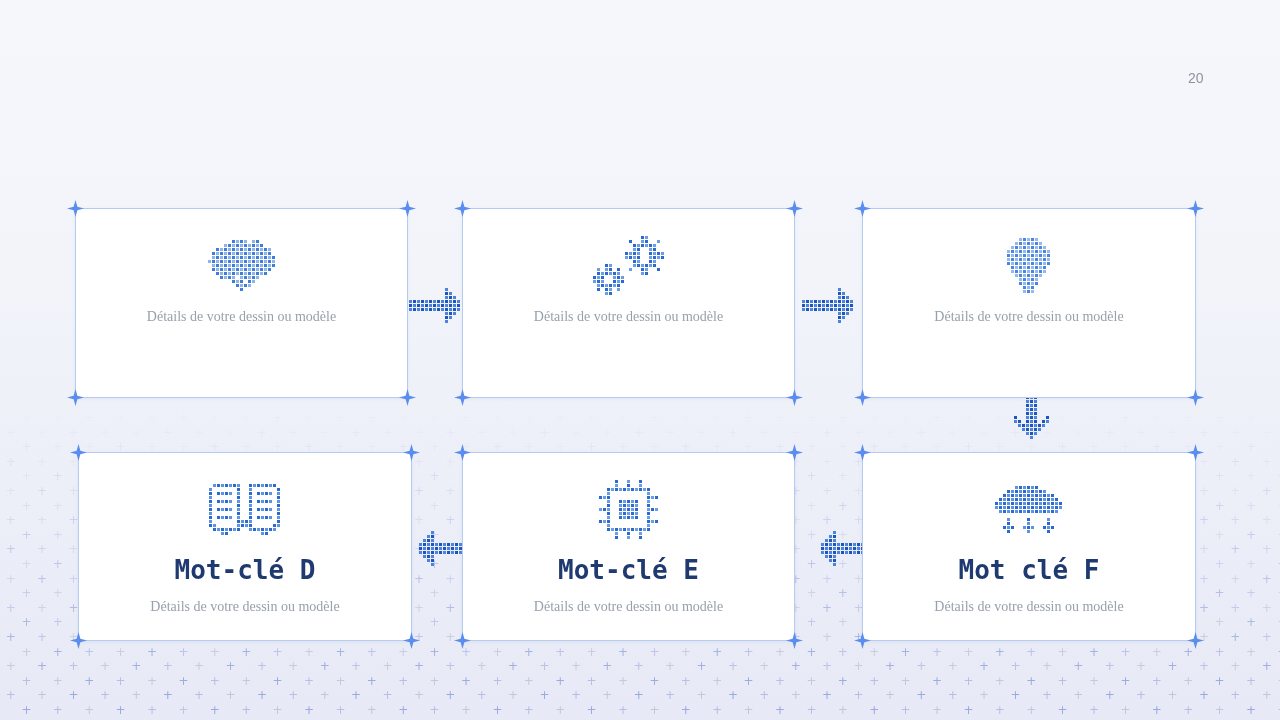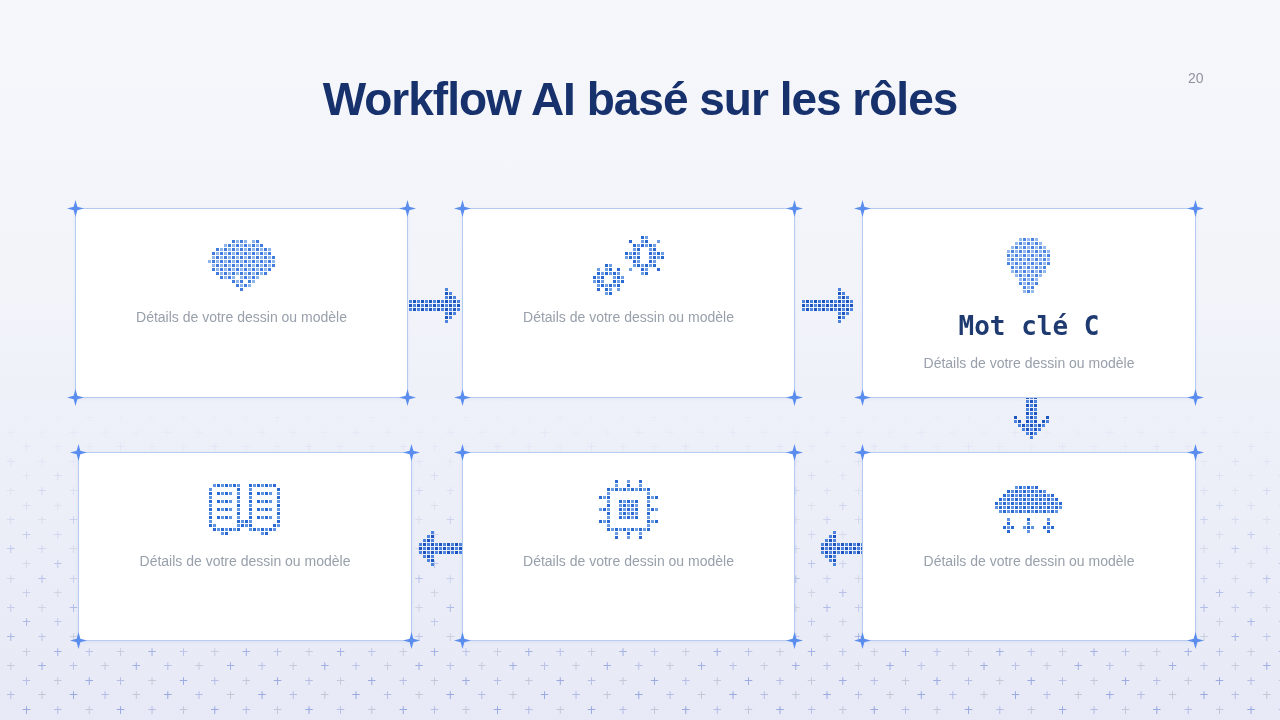--- a/index.html
+++ b/index.html
@@ -36,21 +36,21 @@
   .card-c { left:862px; top:208px; width:334px; height:190px; }
   .card-d { left:78px;  top:452px; width:334px; height:189px; }
   .card-e { left:462px; top:452px; width:333px; height:189px; }
   .card-f { left:862px; top:452px; width:334px; height:189px; }
   .icon-box { height:58px; display:flex; align-items:center; justify-content:center; }
   .card-title {
     margin-top:16px;
     font-family:"DejaVu Sans Mono", monospace;
     font-weight:bold; font-size:26px; color:#1e3a70; letter-spacing:0px;
   }
-  .card-desc { margin-top:14px; font-size:14px; color:#98a0ab; }
+  .card-desc { margin-top:14px; font-size:14px; color:#98a0ab;font-family:Liberation Serif, serif; }
   .handle {
     position:absolute; width:17px; height:17px; background:#5b8def; z-index:4;
     clip-path: polygon(50% 0%, 61% 39%, 100% 50%, 61% 61%, 50% 100%, 39% 61%, 0% 50%, 39% 39%);
   }
   .h-tl { top:-9px; left:-9px; }
   .h-tr { top:-9px; right:-9px; }
   .h-bl { bottom:-9px; left:-9px; }
   .h-br { bottom:-9px; right:-9px; }
   .pixel-icon { position:relative; }
   .pixel-icon i { position:absolute; left:0; top:0; display:block; }
@@ -977,21 +977,20 @@
       <span style="left: 1104.7px; top: 718.6px; color: rgb(194, 199, 216); opacity: 0.95;">+</span>
       <span style="left: 1136.1px; top: 718.6px; color: rgb(151, 166, 224); opacity: 0.95;">+</span>
       <span style="left: 1167.5px; top: 718.6px; color: rgb(179, 188, 230); opacity: 0.95;">+</span>
       <span style="left: 1198.9px; top: 718.6px; color: rgb(194, 199, 216); opacity: 0.95;">+</span>
       <span style="left: 1230.3px; top: 718.6px; color: rgb(151, 166, 224); opacity: 0.95;">+</span>
       <span style="left: 1261.7px; top: 718.6px; color: rgb(179, 188, 230); opacity: 0.95;">+</span>
     </div>
 
   <div class="page-number">20</div>
 
-  <h1 class="slide-title">Workflow AI basé sur les rôles</h1>
 
   <div class="card card-a">
     <span class="handle h-tl"></span>
     <span class="handle h-tr"></span>
     <span class="handle h-bl"></span>
     <span class="handle h-br"></span>
     <div class="icon-box">
         <div class="pixel-icon" style="width: 68px; height: 52px;">
           <i style="width: 3px; height: 3px; box-shadow: rgb(63, 124, 219) 24px 0px 0px 0px, rgb(143, 180, 234) 28px 0px 0px 0px, rgb(63, 124, 219) 32px 0px 0px 0px, rgb(143, 180, 234) 36px 0px 0px 0px, rgb(143, 180, 234) 44px 0px 0px 0px, rgb(63, 124, 219) 48px 0px 0px 0px, rgb(143, 180, 234) 16px 4px 0px 0px, rgb(63, 124, 219) 20px 4px 0px 0px, rgb(143, 180, 234) 24px 4px 0px 0px, rgb(63, 124, 219) 28px 4px 0px 0px, rgb(143, 180, 234) 32px 4px 0px 0px, rgb(63, 124, 219) 36px 4px 0px 0px, rgb(143, 180, 234) 40px 4px 0px 0px, rgb(63, 124, 219) 44px 4px 0px 0px, rgb(143, 180, 234) 48px 4px 0px 0px, rgb(63, 124, 219) 52px 4px 0px 0px, rgb(63, 124, 219) 8px 8px 0px 0px, rgb(143, 180, 234) 12px 8px 0px 0px, rgb(63, 124, 219) 16px 8px 0px 0px, rgb(143, 180, 234) 20px 8px 0px 0px, rgb(63, 124, 219) 24px 8px 0px 0px, rgb(143, 180, 234) 28px 8px 0px 0px, rgb(63, 124, 219) 32px 8px 0px 0px, rgb(143, 180, 234) 36px 8px 0px 0px, rgb(63, 124, 219) 40px 8px 0px 0px, rgb(143, 180, 234) 44px 8px 0px 0px, rgb(63, 124, 219) 48px 8px 0px 0px, rgb(143, 180, 234) 52px 8px 0px 0px, rgb(63, 124, 219) 56px 8px 0px 0px, rgb(143, 180, 234) 60px 8px 0px 0px, rgb(63, 124, 219) 4px 12px 0px 0px, rgb(143, 180, 234) 8px 12px 0px 0px, rgb(63, 124, 219) 12px 12px 0px 0px, rgb(143, 180, 234) 16px 12px 0px 0px, rgb(63, 124, 219) 20px 12px 0px 0px, rgb(143, 180, 234) 24px 12px 0px 0px, rgb(63, 124, 219) 28px 12px 0px 0px, rgb(143, 180, 234) 32px 12px 0px 0px, rgb(63, 124, 219) 36px 12px 0px 0px, rgb(143, 180, 234) 40px 12px 0px 0px, rgb(63, 124, 219) 44px 12px 0px 0px, rgb(143, 180, 234) 48px 12px 0px 0px, rgb(63, 124, 219) 52px 12px 0px 0px, rgb(143, 180, 234) 56px 12px 0px 0px, rgb(63, 124, 219) 60px 12px 0px 0px, rgb(143, 180, 234) 4px 16px 0px 0px, rgb(63, 124, 219) 8px 16px 0px 0px, rgb(143, 180, 234) 12px 16px 0px 0px, rgb(63, 124, 219) 16px 16px 0px 0px, rgb(143, 180, 234) 20px 16px 0px 0px, rgb(63, 124, 219) 24px 16px 0px 0px, rgb(143, 180, 234) 28px 16px 0px 0px, rgb(63, 124, 219) 32px 16px 0px 0px, rgb(143, 180, 234) 36px 16px 0px 0px, rgb(63, 124, 219) 40px 16px 0px 0px, rgb(143, 180, 234) 44px 16px 0px 0px, rgb(63, 124, 219) 48px 16px 0px 0px, rgb(143, 180, 234) 52px 16px 0px 0px, rgb(63, 124, 219) 56px 16px 0px 0px, rgb(143, 180, 234) 60px 16px 0px 0px, rgb(63, 124, 219) 64px 16px 0px 0px, rgb(143, 180, 234) 0px 20px 0px 0px, rgb(63, 124, 219) 4px 20px 0px 0px, rgb(143, 180, 234) 8px 20px 0px 0px, rgb(63, 124, 219) 12px 20px 0px 0px, rgb(143, 180, 234) 16px 20px 0px 0px, rgb(63, 124, 219) 20px 20px 0px 0px, rgb(143, 180, 234) 24px 20px 0px 0px, rgb(63, 124, 219) 28px 20px 0px 0px, rgb(143, 180, 234) 32px 20px 0px 0px, rgb(63, 124, 219) 36px 20px 0px 0px, rgb(143, 180, 234) 40px 20px 0px 0px, rgb(63, 124, 219) 44px 20px 0px 0px, rgb(143, 180, 234) 48px 20px 0px 0px, rgb(63, 124, 219) 52px 20px 0px 0px, rgb(143, 180, 234) 56px 20px 0px 0px, rgb(63, 124, 219) 60px 20px 0px 0px, rgb(143, 180, 234) 64px 20px 0px 0px, rgb(143, 180, 234) 4px 24px 0px 0px, rgb(63, 124, 219) 8px 24px 0px 0px, rgb(143, 180, 234) 12px 24px 0px 0px, rgb(63, 124, 219) 16px 24px 0px 0px, rgb(143, 180, 234) 20px 24px 0px 0px, rgb(63, 124, 219) 24px 24px 0px 0px, rgb(143, 180, 234) 28px 24px 0px 0px, rgb(63, 124, 219) 32px 24px 0px 0px, rgb(143, 180, 234) 36px 24px 0px 0px, rgb(63, 124, 219) 40px 24px 0px 0px, rgb(143, 180, 234) 44px 24px 0px 0px, rgb(63, 124, 219) 48px 24px 0px 0px, rgb(143, 180, 234) 52px 24px 0px 0px, rgb(63, 124, 219) 56px 24px 0px 0px, rgb(143, 180, 234) 60px 24px 0px 0px, rgb(63, 124, 219) 64px 24px 0px 0px, rgb(63, 124, 219) 4px 28px 0px 0px, rgb(143, 180, 234) 8px 28px 0px 0px, rgb(63, 124, 219) 12px 28px 0px 0px, rgb(143, 180, 234) 16px 28px 0px 0px, rgb(63, 124, 219) 20px 28px 0px 0px, rgb(143, 180, 234) 24px 28px 0px 0px, rgb(63, 124, 219) 28px 28px 0px 0px, rgb(143, 180, 234) 32px 28px 0px 0px, rgb(63, 124, 219) 36px 28px 0px 0px, rgb(143, 180, 234) 40px 28px 0px 0px, rgb(63, 124, 219) 44px 28px 0px 0px, rgb(143, 180, 234) 48px 28px 0px 0px, rgb(63, 124, 219) 52px 28px 0px 0px, rgb(143, 180, 234) 56px 28px 0px 0px, rgb(63, 124, 219) 60px 28px 0px 0px, rgb(63, 124, 219) 8px 32px 0px 0px, rgb(143, 180, 234) 12px 32px 0px 0px, rgb(63, 124, 219) 16px 32px 0px 0px, rgb(143, 180, 234) 20px 32px 0px 0px, rgb(63, 124, 219) 24px 32px 0px 0px, rgb(143, 180, 234) 28px 32px 0px 0px, rgb(63, 124, 219) 32px 32px 0px 0px, rgb(143, 180, 234) 36px 32px 0px 0px, rgb(63, 124, 219) 40px 32px 0px 0px, rgb(143, 180, 234) 44px 32px 0px 0px, rgb(63, 124, 219) 48px 32px 0px 0px, rgb(143, 180, 234) 52px 32px 0px 0px, rgb(63, 124, 219) 56px 32px 0px 0px, rgb(63, 124, 219) 12px 36px 0px 0px, rgb(143, 180, 234) 16px 36px 0px 0px, rgb(63, 124, 219) 20px 36px 0px 0px, rgb(143, 180, 234) 24px 36px 0px 0px, rgb(143, 180, 234) 32px 36px 0px 0px, rgb(63, 124, 219) 36px 36px 0px 0px, rgb(143, 180, 234) 40px 36px 0px 0px, rgb(63, 124, 219) 44px 36px 0px 0px, rgb(143, 180, 234) 48px 36px 0px 0px, rgb(63, 124, 219) 24px 40px 0px 0px, rgb(143, 180, 234) 28px 40px 0px 0px, rgb(63, 124, 219) 32px 40px 0px 0px, rgb(63, 124, 219) 40px 40px 0px 0px, rgb(143, 180, 234) 44px 40px 0px 0px, rgb(63, 124, 219) 28px 44px 0px 0px, rgb(143, 180, 234) 32px 44px 0px 0px, rgb(63, 124, 219) 36px 44px 0px 0px, rgb(143, 180, 234) 40px 44px 0px 0px, rgb(63, 124, 219) 32px 48px 0px 0px;"></i>
         </div>
@@ -1015,60 +1014,62 @@
   <div class="card card-c">
     <span class="handle h-tl"></span>
     <span class="handle h-tr"></span>
     <span class="handle h-bl"></span>
     <span class="handle h-br"></span>
     <div class="icon-box">
         <div class="pixel-icon" style="width: 44px; height: 56px;">
           <i style="width: 3px; height: 3px; box-shadow: rgb(149, 185, 238) 12px 0px 0px 0px, rgb(74, 134, 224) 16px 0px 0px 0px, rgb(149, 185, 238) 20px 0px 0px 0px, rgb(74, 134, 224) 24px 0px 0px 0px, rgb(149, 185, 238) 28px 0px 0px 0px, rgb(149, 185, 238) 8px 4px 0px 0px, rgb(74, 134, 224) 12px 4px 0px 0px, rgb(149, 185, 238) 16px 4px 0px 0px, rgb(74, 134, 224) 20px 4px 0px 0px, rgb(149, 185, 238) 24px 4px 0px 0px, rgb(74, 134, 224) 28px 4px 0px 0px, rgb(149, 185, 238) 32px 4px 0px 0px, rgb(149, 185, 238) 4px 8px 0px 0px, rgb(74, 134, 224) 8px 8px 0px 0px, rgb(149, 185, 238) 12px 8px 0px 0px, rgb(74, 134, 224) 16px 8px 0px 0px, rgb(149, 185, 238) 20px 8px 0px 0px, rgb(74, 134, 224) 24px 8px 0px 0px, rgb(149, 185, 238) 28px 8px 0px 0px, rgb(74, 134, 224) 32px 8px 0px 0px, rgb(149, 185, 238) 36px 8px 0px 0px, rgb(149, 185, 238) 0px 12px 0px 0px, rgb(74, 134, 224) 4px 12px 0px 0px, rgb(149, 185, 238) 8px 12px 0px 0px, rgb(74, 134, 224) 12px 12px 0px 0px, rgb(149, 185, 238) 16px 12px 0px 0px, rgb(74, 134, 224) 20px 12px 0px 0px, rgb(149, 185, 238) 24px 12px 0px 0px, rgb(74, 134, 224) 28px 12px 0px 0px, rgb(149, 185, 238) 32px 12px 0px 0px, rgb(74, 134, 224) 36px 12px 0px 0px, rgb(149, 185, 238) 40px 12px 0px 0px, rgb(74, 134, 224) 0px 16px 0px 0px, rgb(149, 185, 238) 4px 16px 0px 0px, rgb(74, 134, 224) 8px 16px 0px 0px, rgb(149, 185, 238) 12px 16px 0px 0px, rgb(74, 134, 224) 16px 16px 0px 0px, rgb(149, 185, 238) 20px 16px 0px 0px, rgb(74, 134, 224) 24px 16px 0px 0px, rgb(149, 185, 238) 28px 16px 0px 0px, rgb(74, 134, 224) 32px 16px 0px 0px, rgb(149, 185, 238) 36px 16px 0px 0px, rgb(74, 134, 224) 40px 16px 0px 0px, rgb(149, 185, 238) 0px 20px 0px 0px, rgb(74, 134, 224) 4px 20px 0px 0px, rgb(149, 185, 238) 8px 20px 0px 0px, rgb(74, 134, 224) 12px 20px 0px 0px, rgb(149, 185, 238) 16px 20px 0px 0px, rgb(74, 134, 224) 20px 20px 0px 0px, rgb(149, 185, 238) 24px 20px 0px 0px, rgb(74, 134, 224) 28px 20px 0px 0px, rgb(149, 185, 238) 32px 20px 0px 0px, rgb(74, 134, 224) 36px 20px 0px 0px, rgb(149, 185, 238) 40px 20px 0px 0px, rgb(74, 134, 224) 0px 24px 0px 0px, rgb(149, 185, 238) 4px 24px 0px 0px, rgb(74, 134, 224) 8px 24px 0px 0px, rgb(149, 185, 238) 12px 24px 0px 0px, rgb(74, 134, 224) 16px 24px 0px 0px, rgb(149, 185, 238) 20px 24px 0px 0px, rgb(74, 134, 224) 24px 24px 0px 0px, rgb(149, 185, 238) 28px 24px 0px 0px, rgb(74, 134, 224) 32px 24px 0px 0px, rgb(149, 185, 238) 36px 24px 0px 0px, rgb(74, 134, 224) 40px 24px 0px 0px, rgb(74, 134, 224) 4px 28px 0px 0px, rgb(149, 185, 238) 8px 28px 0px 0px, rgb(74, 134, 224) 12px 28px 0px 0px, rgb(149, 185, 238) 16px 28px 0px 0px, rgb(74, 134, 224) 20px 28px 0px 0px, rgb(149, 185, 238) 24px 28px 0px 0px, rgb(74, 134, 224) 28px 28px 0px 0px, rgb(149, 185, 238) 32px 28px 0px 0px, rgb(74, 134, 224) 36px 28px 0px 0px, rgb(149, 185, 238) 4px 32px 0px 0px, rgb(74, 134, 224) 8px 32px 0px 0px, rgb(149, 185, 238) 12px 32px 0px 0px, rgb(74, 134, 224) 16px 32px 0px 0px, rgb(149, 185, 238) 20px 32px 0px 0px, rgb(74, 134, 224) 24px 32px 0px 0px, rgb(149, 185, 238) 28px 32px 0px 0px, rgb(74, 134, 224) 32px 32px 0px 0px, rgb(149, 185, 238) 36px 32px 0px 0px, rgb(149, 185, 238) 8px 36px 0px 0px, rgb(74, 134, 224) 12px 36px 0px 0px, rgb(149, 185, 238) 16px 36px 0px 0px, rgb(74, 134, 224) 20px 36px 0px 0px, rgb(149, 185, 238) 24px 36px 0px 0px, rgb(74, 134, 224) 28px 36px 0px 0px, rgb(149, 185, 238) 32px 36px 0px 0px, rgb(149, 185, 238) 12px 40px 0px 0px, rgb(74, 134, 224) 16px 40px 0px 0px, rgb(149, 185, 238) 20px 40px 0px 0px, rgb(74, 134, 224) 24px 40px 0px 0px, rgb(149, 185, 238) 28px 40px 0px 0px, rgb(74, 134, 224) 12px 44px 0px 0px, rgb(149, 185, 238) 16px 44px 0px 0px, rgb(74, 134, 224) 20px 44px 0px 0px, rgb(149, 185, 238) 24px 44px 0px 0px, rgb(74, 134, 224) 28px 44px 0px 0px, rgb(74, 134, 224) 16px 48px 0px 0px, rgb(149, 185, 238) 20px 48px 0px 0px, rgb(74, 134, 224) 24px 48px 0px 0px, rgb(149, 185, 238) 16px 52px 0px 0px, rgb(74, 134, 224) 20px 52px 0px 0px, rgb(149, 185, 238) 24px 52px 0px 0px;"></i>
         </div>
       </div>
-    <div class="card-title">Mot clé C</div>
     <div class="card-desc">Détails de votre dessin ou modèle</div>
   </div>
 
   <div class="card card-d">
     <span class="handle h-tl"></span>
     <span class="handle h-tr"></span>
     <span class="handle h-bl"></span>
     <span class="handle h-br"></span>
     <div class="icon-box">
         <div class="pixel-icon" style="width: 72px; height: 52px;">
           <i style="width: 3px; height: 3px; box-shadow: rgb(94, 147, 226) 4px 0px 0px 0px, rgb(43, 106, 210) 8px 0px 0px 0px, rgb(94, 147, 226) 12px 0px 0px 0px, rgb(43, 106, 210) 16px 0px 0px 0px, rgb(94, 147, 226) 20px 0px 0px 0px, rgb(43, 106, 210) 24px 0px 0px 0px, rgb(94, 147, 226) 28px 0px 0px 0px, rgb(43, 106, 210) 40px 0px 0px 0px, rgb(94, 147, 226) 44px 0px 0px 0px, rgb(43, 106, 210) 48px 0px 0px 0px, rgb(94, 147, 226) 52px 0px 0px 0px, rgb(43, 106, 210) 56px 0px 0px 0px, rgb(94, 147, 226) 60px 0px 0px 0px, rgb(43, 106, 210) 64px 0px 0px 0px, rgb(94, 147, 226) 0px 4px 0px 0px, rgb(43, 106, 210) 28px 4px 0px 0px, rgb(94, 147, 226) 40px 4px 0px 0px, rgb(43, 106, 210) 68px 4px 0px 0px, rgb(43, 106, 210) 0px 8px 0px 0px, rgb(43, 106, 210) 8px 8px 0px 0px, rgb(94, 147, 226) 12px 8px 0px 0px, rgb(43, 106, 210) 16px 8px 0px 0px, rgb(94, 147, 226) 20px 8px 0px 0px, rgb(94, 147, 226) 28px 8px 0px 0px, rgb(43, 106, 210) 40px 8px 0px 0px, rgb(43, 106, 210) 48px 8px 0px 0px, rgb(94, 147, 226) 52px 8px 0px 0px, rgb(43, 106, 210) 56px 8px 0px 0px, rgb(94, 147, 226) 60px 8px 0px 0px, rgb(94, 147, 226) 68px 8px 0px 0px, rgb(94, 147, 226) 0px 12px 0px 0px, rgb(43, 106, 210) 28px 12px 0px 0px, rgb(94, 147, 226) 40px 12px 0px 0px, rgb(43, 106, 210) 68px 12px 0px 0px, rgb(43, 106, 210) 0px 16px 0px 0px, rgb(43, 106, 210) 8px 16px 0px 0px, rgb(94, 147, 226) 12px 16px 0px 0px, rgb(43, 106, 210) 16px 16px 0px 0px, rgb(94, 147, 226) 20px 16px 0px 0px, rgb(94, 147, 226) 28px 16px 0px 0px, rgb(43, 106, 210) 40px 16px 0px 0px, rgb(43, 106, 210) 48px 16px 0px 0px, rgb(94, 147, 226) 52px 16px 0px 0px, rgb(43, 106, 210) 56px 16px 0px 0px, rgb(94, 147, 226) 60px 16px 0px 0px, rgb(94, 147, 226) 68px 16px 0px 0px, rgb(94, 147, 226) 0px 20px 0px 0px, rgb(43, 106, 210) 28px 20px 0px 0px, rgb(94, 147, 226) 40px 20px 0px 0px, rgb(43, 106, 210) 68px 20px 0px 0px, rgb(43, 106, 210) 0px 24px 0px 0px, rgb(43, 106, 210) 8px 24px 0px 0px, rgb(94, 147, 226) 12px 24px 0px 0px, rgb(43, 106, 210) 16px 24px 0px 0px, rgb(94, 147, 226) 20px 24px 0px 0px, rgb(94, 147, 226) 28px 24px 0px 0px, rgb(43, 106, 210) 40px 24px 0px 0px, rgb(43, 106, 210) 48px 24px 0px 0px, rgb(94, 147, 226) 52px 24px 0px 0px, rgb(43, 106, 210) 56px 24px 0px 0px, rgb(94, 147, 226) 60px 24px 0px 0px, rgb(94, 147, 226) 68px 24px 0px 0px, rgb(94, 147, 226) 0px 28px 0px 0px, rgb(43, 106, 210) 28px 28px 0px 0px, rgb(94, 147, 226) 40px 28px 0px 0px, rgb(43, 106, 210) 68px 28px 0px 0px, rgb(43, 106, 210) 0px 32px 0px 0px, rgb(43, 106, 210) 8px 32px 0px 0px, rgb(94, 147, 226) 12px 32px 0px 0px, rgb(43, 106, 210) 16px 32px 0px 0px, rgb(94, 147, 226) 20px 32px 0px 0px, rgb(94, 147, 226) 28px 32px 0px 0px, rgb(43, 106, 210) 40px 32px 0px 0px, rgb(43, 106, 210) 48px 32px 0px 0px, rgb(94, 147, 226) 52px 32px 0px 0px, rgb(43, 106, 210) 56px 32px 0px 0px, rgb(94, 147, 226) 60px 32px 0px 0px, rgb(94, 147, 226) 68px 32px 0px 0px, rgb(94, 147, 226) 0px 36px 0px 0px, rgb(43, 106, 210) 28px 36px 0px 0px, rgb(94, 147, 226) 32px 36px 0px 0px, rgb(43, 106, 210) 36px 36px 0px 0px, rgb(94, 147, 226) 40px 36px 0px 0px, rgb(43, 106, 210) 68px 36px 0px 0px, rgb(43, 106, 210) 0px 40px 0px 0px, rgb(94, 147, 226) 4px 40px 0px 0px, rgb(94, 147, 226) 28px 40px 0px 0px, rgb(43, 106, 210) 32px 40px 0px 0px, rgb(94, 147, 226) 36px 40px 0px 0px, rgb(43, 106, 210) 40px 40px 0px 0px, rgb(43, 106, 210) 64px 40px 0px 0px, rgb(94, 147, 226) 68px 40px 0px 0px, rgb(43, 106, 210) 4px 44px 0px 0px, rgb(94, 147, 226) 8px 44px 0px 0px, rgb(43, 106, 210) 12px 44px 0px 0px, rgb(94, 147, 226) 16px 44px 0px 0px, rgb(43, 106, 210) 20px 44px 0px 0px, rgb(94, 147, 226) 24px 44px 0px 0px, rgb(43, 106, 210) 28px 44px 0px 0px, rgb(94, 147, 226) 40px 44px 0px 0px, rgb(43, 106, 210) 44px 44px 0px 0px, rgb(94, 147, 226) 48px 44px 0px 0px, rgb(43, 106, 210) 52px 44px 0px 0px, rgb(94, 147, 226) 56px 44px 0px 0px, rgb(43, 106, 210) 60px 44px 0px 0px, rgb(94, 147, 226) 64px 44px 0px 0px, rgb(94, 147, 226) 12px 48px 0px 0px, rgb(43, 106, 210) 16px 48px 0px 0px, rgb(94, 147, 226) 52px 48px 0px 0px, rgb(43, 106, 210) 56px 48px 0px 0px;"></i>
         </div>
       </div>
+    <div class="card-title">Mot-clé D</div>
     <div class="card-desc">Détails de votre dessin ou modèle</div>
   </div>
 
   <div class="card card-e">
     <span class="handle h-tl"></span>
     <span class="handle h-tr"></span>
     <span class="handle h-bl"></span>
     <span class="handle h-br"></span>
     <div class="icon-box">
         <div class="pixel-icon" style="width: 60px; height: 60px;">
           <i style="width: 3px; height: 3px; box-shadow: rgb(43, 106, 210) 16px 0px 0px 0px, rgb(107, 156, 228) 28px 0px 0px 0px, rgb(43, 106, 210) 40px 0px 0px 0px, rgb(107, 156, 228) 16px 4px 0px 0px, rgb(43, 106, 210) 28px 4px 0px 0px, rgb(107, 156, 228) 40px 4px 0px 0px, rgb(43, 106, 210) 8px 8px 0px 0px, rgb(107, 156, 228) 12px 8px 0px 0px, rgb(43, 106, 210) 16px 8px 0px 0px, rgb(107, 156, 228) 20px 8px 0px 0px, rgb(43, 106, 210) 24px 8px 0px 0px, rgb(107, 156, 228) 28px 8px 0px 0px, rgb(43, 106, 210) 32px 8px 0px 0px, rgb(107, 156, 228) 36px 8px 0px 0px, rgb(43, 106, 210) 40px 8px 0px 0px, rgb(107, 156, 228) 44px 8px 0px 0px, rgb(43, 106, 210) 48px 8px 0px 0px, rgb(107, 156, 228) 8px 12px 0px 0px, rgb(107, 156, 228) 48px 12px 0px 0px, rgb(43, 106, 210) 0px 16px 0px 0px, rgb(107, 156, 228) 4px 16px 0px 0px, rgb(43, 106, 210) 8px 16px 0px 0px, rgb(43, 106, 210) 48px 16px 0px 0px, rgb(107, 156, 228) 52px 16px 0px 0px, rgb(43, 106, 210) 56px 16px 0px 0px, rgb(107, 156, 228) 8px 20px 0px 0px, rgb(43, 106, 210) 20px 20px 0px 0px, rgb(107, 156, 228) 24px 20px 0px 0px, rgb(43, 106, 210) 28px 20px 0px 0px, rgb(107, 156, 228) 32px 20px 0px 0px, rgb(43, 106, 210) 36px 20px 0px 0px, rgb(107, 156, 228) 48px 20px 0px 0px, rgb(43, 106, 210) 8px 24px 0px 0px, rgb(107, 156, 228) 20px 24px 0px 0px, rgb(43, 106, 210) 24px 24px 0px 0px, rgb(107, 156, 228) 28px 24px 0px 0px, rgb(43, 106, 210) 32px 24px 0px 0px, rgb(107, 156, 228) 36px 24px 0px 0px, rgb(43, 106, 210) 48px 24px 0px 0px, rgb(107, 156, 228) 0px 28px 0px 0px, rgb(43, 106, 210) 4px 28px 0px 0px, rgb(107, 156, 228) 8px 28px 0px 0px, rgb(43, 106, 210) 20px 28px 0px 0px, rgb(107, 156, 228) 24px 28px 0px 0px, rgb(43, 106, 210) 28px 28px 0px 0px, rgb(107, 156, 228) 32px 28px 0px 0px, rgb(43, 106, 210) 36px 28px 0px 0px, rgb(107, 156, 228) 48px 28px 0px 0px, rgb(43, 106, 210) 52px 28px 0px 0px, rgb(107, 156, 228) 56px 28px 0px 0px, rgb(43, 106, 210) 8px 32px 0px 0px, rgb(107, 156, 228) 20px 32px 0px 0px, rgb(43, 106, 210) 24px 32px 0px 0px, rgb(107, 156, 228) 28px 32px 0px 0px, rgb(43, 106, 210) 32px 32px 0px 0px, rgb(107, 156, 228) 36px 32px 0px 0px, rgb(43, 106, 210) 48px 32px 0px 0px, rgb(107, 156, 228) 8px 36px 0px 0px, rgb(43, 106, 210) 20px 36px 0px 0px, rgb(107, 156, 228) 24px 36px 0px 0px, rgb(43, 106, 210) 28px 36px 0px 0px, rgb(107, 156, 228) 32px 36px 0px 0px, rgb(43, 106, 210) 36px 36px 0px 0px, rgb(107, 156, 228) 48px 36px 0px 0px, rgb(43, 106, 210) 0px 40px 0px 0px, rgb(107, 156, 228) 4px 40px 0px 0px, rgb(43, 106, 210) 8px 40px 0px 0px, rgb(43, 106, 210) 48px 40px 0px 0px, rgb(107, 156, 228) 52px 40px 0px 0px, rgb(43, 106, 210) 56px 40px 0px 0px, rgb(107, 156, 228) 8px 44px 0px 0px, rgb(107, 156, 228) 48px 44px 0px 0px, rgb(43, 106, 210) 8px 48px 0px 0px, rgb(107, 156, 228) 12px 48px 0px 0px, rgb(43, 106, 210) 16px 48px 0px 0px, rgb(107, 156, 228) 20px 48px 0px 0px, rgb(43, 106, 210) 24px 48px 0px 0px, rgb(107, 156, 228) 28px 48px 0px 0px, rgb(43, 106, 210) 32px 48px 0px 0px, rgb(107, 156, 228) 36px 48px 0px 0px, rgb(43, 106, 210) 40px 48px 0px 0px, rgb(107, 156, 228) 44px 48px 0px 0px, rgb(43, 106, 210) 48px 48px 0px 0px, rgb(107, 156, 228) 16px 52px 0px 0px, rgb(43, 106, 210) 28px 52px 0px 0px, rgb(107, 156, 228) 40px 52px 0px 0px, rgb(43, 106, 210) 16px 56px 0px 0px, rgb(107, 156, 228) 28px 56px 0px 0px, rgb(43, 106, 210) 40px 56px 0px 0px;"></i>
         </div>
       </div>
+    <div class="card-title">Mot-clé E</div>
     <div class="card-desc">Détails de votre dessin ou modèle</div>
   </div>
 
   <div class="card card-f">
     <span class="handle h-tl"></span>
     <span class="handle h-tr"></span>
     <span class="handle h-bl"></span>
     <span class="handle h-br"></span>
     <div class="icon-box">
         <div class="pixel-icon" style="width: 68px; height: 48px;">
           <i style="width: 3px; height: 3px; box-shadow: rgb(94, 147, 226) 20px 0px 0px 0px, rgb(43, 106, 210) 24px 0px 0px 0px, rgb(94, 147, 226) 28px 0px 0px 0px, rgb(43, 106, 210) 32px 0px 0px 0px, rgb(94, 147, 226) 36px 0px 0px 0px, rgb(43, 106, 210) 40px 0px 0px 0px, rgb(43, 106, 210) 12px 4px 0px 0px, rgb(94, 147, 226) 16px 4px 0px 0px, rgb(43, 106, 210) 20px 4px 0px 0px, rgb(94, 147, 226) 24px 4px 0px 0px, rgb(43, 106, 210) 28px 4px 0px 0px, rgb(94, 147, 226) 32px 4px 0px 0px, rgb(43, 106, 210) 36px 4px 0px 0px, rgb(94, 147, 226) 40px 4px 0px 0px, rgb(43, 106, 210) 44px 4px 0px 0px, rgb(94, 147, 226) 48px 4px 0px 0px, rgb(43, 106, 210) 8px 8px 0px 0px, rgb(94, 147, 226) 12px 8px 0px 0px, rgb(43, 106, 210) 16px 8px 0px 0px, rgb(94, 147, 226) 20px 8px 0px 0px, rgb(43, 106, 210) 24px 8px 0px 0px, rgb(94, 147, 226) 28px 8px 0px 0px, rgb(43, 106, 210) 32px 8px 0px 0px, rgb(94, 147, 226) 36px 8px 0px 0px, rgb(43, 106, 210) 40px 8px 0px 0px, rgb(94, 147, 226) 44px 8px 0px 0px, rgb(43, 106, 210) 48px 8px 0px 0px, rgb(94, 147, 226) 52px 8px 0px 0px, rgb(43, 106, 210) 56px 8px 0px 0px, rgb(43, 106, 210) 4px 12px 0px 0px, rgb(94, 147, 226) 8px 12px 0px 0px, rgb(43, 106, 210) 12px 12px 0px 0px, rgb(94, 147, 226) 16px 12px 0px 0px, rgb(43, 106, 210) 20px 12px 0px 0px, rgb(94, 147, 226) 24px 12px 0px 0px, rgb(43, 106, 210) 28px 12px 0px 0px, rgb(94, 147, 226) 32px 12px 0px 0px, rgb(43, 106, 210) 36px 12px 0px 0px, rgb(94, 147, 226) 40px 12px 0px 0px, rgb(43, 106, 210) 44px 12px 0px 0px, rgb(94, 147, 226) 48px 12px 0px 0px, rgb(43, 106, 210) 52px 12px 0px 0px, rgb(94, 147, 226) 56px 12px 0px 0px, rgb(43, 106, 210) 60px 12px 0px 0px, rgb(43, 106, 210) 0px 16px 0px 0px, rgb(94, 147, 226) 4px 16px 0px 0px, rgb(43, 106, 210) 8px 16px 0px 0px, rgb(94, 147, 226) 12px 16px 0px 0px, rgb(43, 106, 210) 16px 16px 0px 0px, rgb(94, 147, 226) 20px 16px 0px 0px, rgb(43, 106, 210) 24px 16px 0px 0px, rgb(94, 147, 226) 28px 16px 0px 0px, rgb(43, 106, 210) 32px 16px 0px 0px, rgb(94, 147, 226) 36px 16px 0px 0px, rgb(43, 106, 210) 40px 16px 0px 0px, rgb(94, 147, 226) 44px 16px 0px 0px, rgb(43, 106, 210) 48px 16px 0px 0px, rgb(94, 147, 226) 52px 16px 0px 0px, rgb(43, 106, 210) 56px 16px 0px 0px, rgb(94, 147, 226) 60px 16px 0px 0px, rgb(43, 106, 210) 64px 16px 0px 0px, rgb(94, 147, 226) 0px 20px 0px 0px, rgb(43, 106, 210) 4px 20px 0px 0px, rgb(94, 147, 226) 8px 20px 0px 0px, rgb(43, 106, 210) 12px 20px 0px 0px, rgb(94, 147, 226) 16px 20px 0px 0px, rgb(43, 106, 210) 20px 20px 0px 0px, rgb(94, 147, 226) 24px 20px 0px 0px, rgb(43, 106, 210) 28px 20px 0px 0px, rgb(94, 147, 226) 32px 20px 0px 0px, rgb(43, 106, 210) 36px 20px 0px 0px, rgb(94, 147, 226) 40px 20px 0px 0px, rgb(43, 106, 210) 44px 20px 0px 0px, rgb(94, 147, 226) 48px 20px 0px 0px, rgb(43, 106, 210) 52px 20px 0px 0px, rgb(94, 147, 226) 56px 20px 0px 0px, rgb(43, 106, 210) 60px 20px 0px 0px, rgb(94, 147, 226) 64px 20px 0px 0px, rgb(94, 147, 226) 4px 24px 0px 0px, rgb(43, 106, 210) 8px 24px 0px 0px, rgb(94, 147, 226) 12px 24px 0px 0px, rgb(43, 106, 210) 16px 24px 0px 0px, rgb(94, 147, 226) 20px 24px 0px 0px, rgb(43, 106, 210) 24px 24px 0px 0px, rgb(94, 147, 226) 28px 24px 0px 0px, rgb(43, 106, 210) 32px 24px 0px 0px, rgb(94, 147, 226) 36px 24px 0px 0px, rgb(43, 106, 210) 40px 24px 0px 0px, rgb(94, 147, 226) 44px 24px 0px 0px, rgb(43, 106, 210) 48px 24px 0px 0px, rgb(94, 147, 226) 52px 24px 0px 0px, rgb(43, 106, 210) 56px 24px 0px 0px, rgb(94, 147, 226) 60px 24px 0px 0px, rgb(94, 147, 226) 12px 32px 0px 0px, rgb(43, 106, 210) 32px 32px 0px 0px, rgb(94, 147, 226) 52px 32px 0px 0px, rgb(43, 106, 210) 12px 36px 0px 0px, rgb(94, 147, 226) 32px 36px 0px 0px, rgb(43, 106, 210) 52px 36px 0px 0px, rgb(43, 106, 210) 8px 40px 0px 0px, rgb(94, 147, 226) 12px 40px 0px 0px, rgb(43, 106, 210) 16px 40px 0px 0px, rgb(94, 147, 226) 28px 40px 0px 0px, rgb(43, 106, 210) 32px 40px 0px 0px, rgb(94, 147, 226) 36px 40px 0px 0px, rgb(43, 106, 210) 48px 40px 0px 0px, rgb(94, 147, 226) 52px 40px 0px 0px, rgb(43, 106, 210) 56px 40px 0px 0px, rgb(43, 106, 210) 12px 44px 0px 0px, rgb(94, 147, 226) 32px 44px 0px 0px, rgb(43, 106, 210) 52px 44px 0px 0px;"></i>
         </div>
       </div>
+    <div class="card-title">Mot clé F</div>
     <div class="card-desc">Détails de votre dessin ou modèle</div>
   </div>
 
   <div class="pixel-icon flow-arrow arrow-ab" style="width: 52px; height: 36px;">
       <i style="width: 3px; height: 3px; box-shadow: rgb(76, 131, 220) 36px 0px 0px 0px, rgb(29, 85, 192) 36px 4px 0px 0px, rgb(76, 131, 220) 40px 4px 0px 0px, rgb(76, 131, 220) 36px 8px 0px 0px, rgb(29, 85, 192) 40px 8px 0px 0px, rgb(76, 131, 220) 44px 8px 0px 0px, rgb(76, 131, 220) 0px 12px 0px 0px, rgb(29, 85, 192) 4px 12px 0px 0px, rgb(76, 131, 220) 8px 12px 0px 0px, rgb(29, 85, 192) 12px 12px 0px 0px, rgb(76, 131, 220) 16px 12px 0px 0px, rgb(29, 85, 192) 20px 12px 0px 0px, rgb(76, 131, 220) 24px 12px 0px 0px, rgb(29, 85, 192) 28px 12px 0px 0px, rgb(76, 131, 220) 32px 12px 0px 0px, rgb(29, 85, 192) 36px 12px 0px 0px, rgb(76, 131, 220) 40px 12px 0px 0px, rgb(29, 85, 192) 44px 12px 0px 0px, rgb(76, 131, 220) 48px 12px 0px 0px, rgb(29, 85, 192) 0px 16px 0px 0px, rgb(76, 131, 220) 4px 16px 0px 0px, rgb(29, 85, 192) 8px 16px 0px 0px, rgb(76, 131, 220) 12px 16px 0px 0px, rgb(29, 85, 192) 16px 16px 0px 0px, rgb(76, 131, 220) 20px 16px 0px 0px, rgb(29, 85, 192) 24px 16px 0px 0px, rgb(76, 131, 220) 28px 16px 0px 0px, rgb(29, 85, 192) 32px 16px 0px 0px, rgb(76, 131, 220) 36px 16px 0px 0px, rgb(29, 85, 192) 40px 16px 0px 0px, rgb(76, 131, 220) 44px 16px 0px 0px, rgb(29, 85, 192) 48px 16px 0px 0px, rgb(76, 131, 220) 0px 20px 0px 0px, rgb(29, 85, 192) 4px 20px 0px 0px, rgb(76, 131, 220) 8px 20px 0px 0px, rgb(29, 85, 192) 12px 20px 0px 0px, rgb(76, 131, 220) 16px 20px 0px 0px, rgb(29, 85, 192) 20px 20px 0px 0px, rgb(76, 131, 220) 24px 20px 0px 0px, rgb(29, 85, 192) 28px 20px 0px 0px, rgb(76, 131, 220) 32px 20px 0px 0px, rgb(29, 85, 192) 36px 20px 0px 0px, rgb(76, 131, 220) 40px 20px 0px 0px, rgb(29, 85, 192) 44px 20px 0px 0px, rgb(76, 131, 220) 48px 20px 0px 0px, rgb(76, 131, 220) 36px 24px 0px 0px, rgb(29, 85, 192) 40px 24px 0px 0px, rgb(76, 131, 220) 44px 24px 0px 0px, rgb(29, 85, 192) 36px 28px 0px 0px, rgb(76, 131, 220) 40px 28px 0px 0px, rgb(76, 131, 220) 36px 32px 0px 0px;"></i>
     </div>
   <div class="pixel-icon flow-arrow arrow-bc" style="width: 52px; height: 36px;">
       <i style="width: 3px; height: 3px; box-shadow: rgb(76, 131, 220) 36px 0px 0px 0px, rgb(29, 85, 192) 36px 4px 0px 0px, rgb(76, 131, 220) 40px 4px 0px 0px, rgb(76, 131, 220) 36px 8px 0px 0px, rgb(29, 85, 192) 40px 8px 0px 0px, rgb(76, 131, 220) 44px 8px 0px 0px, rgb(76, 131, 220) 0px 12px 0px 0px, rgb(29, 85, 192) 4px 12px 0px 0px, rgb(76, 131, 220) 8px 12px 0px 0px, rgb(29, 85, 192) 12px 12px 0px 0px, rgb(76, 131, 220) 16px 12px 0px 0px, rgb(29, 85, 192) 20px 12px 0px 0px, rgb(76, 131, 220) 24px 12px 0px 0px, rgb(29, 85, 192) 28px 12px 0px 0px, rgb(76, 131, 220) 32px 12px 0px 0px, rgb(29, 85, 192) 36px 12px 0px 0px, rgb(76, 131, 220) 40px 12px 0px 0px, rgb(29, 85, 192) 44px 12px 0px 0px, rgb(76, 131, 220) 48px 12px 0px 0px, rgb(29, 85, 192) 0px 16px 0px 0px, rgb(76, 131, 220) 4px 16px 0px 0px, rgb(29, 85, 192) 8px 16px 0px 0px, rgb(76, 131, 220) 12px 16px 0px 0px, rgb(29, 85, 192) 16px 16px 0px 0px, rgb(76, 131, 220) 20px 16px 0px 0px, rgb(29, 85, 192) 24px 16px 0px 0px, rgb(76, 131, 220) 28px 16px 0px 0px, rgb(29, 85, 192) 32px 16px 0px 0px, rgb(76, 131, 220) 36px 16px 0px 0px, rgb(29, 85, 192) 40px 16px 0px 0px, rgb(76, 131, 220) 44px 16px 0px 0px, rgb(29, 85, 192) 48px 16px 0px 0px, rgb(76, 131, 220) 0px 20px 0px 0px, rgb(29, 85, 192) 4px 20px 0px 0px, rgb(76, 131, 220) 8px 20px 0px 0px, rgb(29, 85, 192) 12px 20px 0px 0px, rgb(76, 131, 220) 16px 20px 0px 0px, rgb(29, 85, 192) 20px 20px 0px 0px, rgb(76, 131, 220) 24px 20px 0px 0px, rgb(29, 85, 192) 28px 20px 0px 0px, rgb(76, 131, 220) 32px 20px 0px 0px, rgb(29, 85, 192) 36px 20px 0px 0px, rgb(76, 131, 220) 40px 20px 0px 0px, rgb(29, 85, 192) 44px 20px 0px 0px, rgb(76, 131, 220) 48px 20px 0px 0px, rgb(76, 131, 220) 36px 24px 0px 0px, rgb(29, 85, 192) 40px 24px 0px 0px, rgb(76, 131, 220) 44px 24px 0px 0px, rgb(29, 85, 192) 36px 28px 0px 0px, rgb(76, 131, 220) 40px 28px 0px 0px, rgb(76, 131, 220) 36px 32px 0px 0px;"></i>
     </div>
   <div class="pixel-icon flow-arrow arrow-cf" style="width: 36px; height: 48px;">

